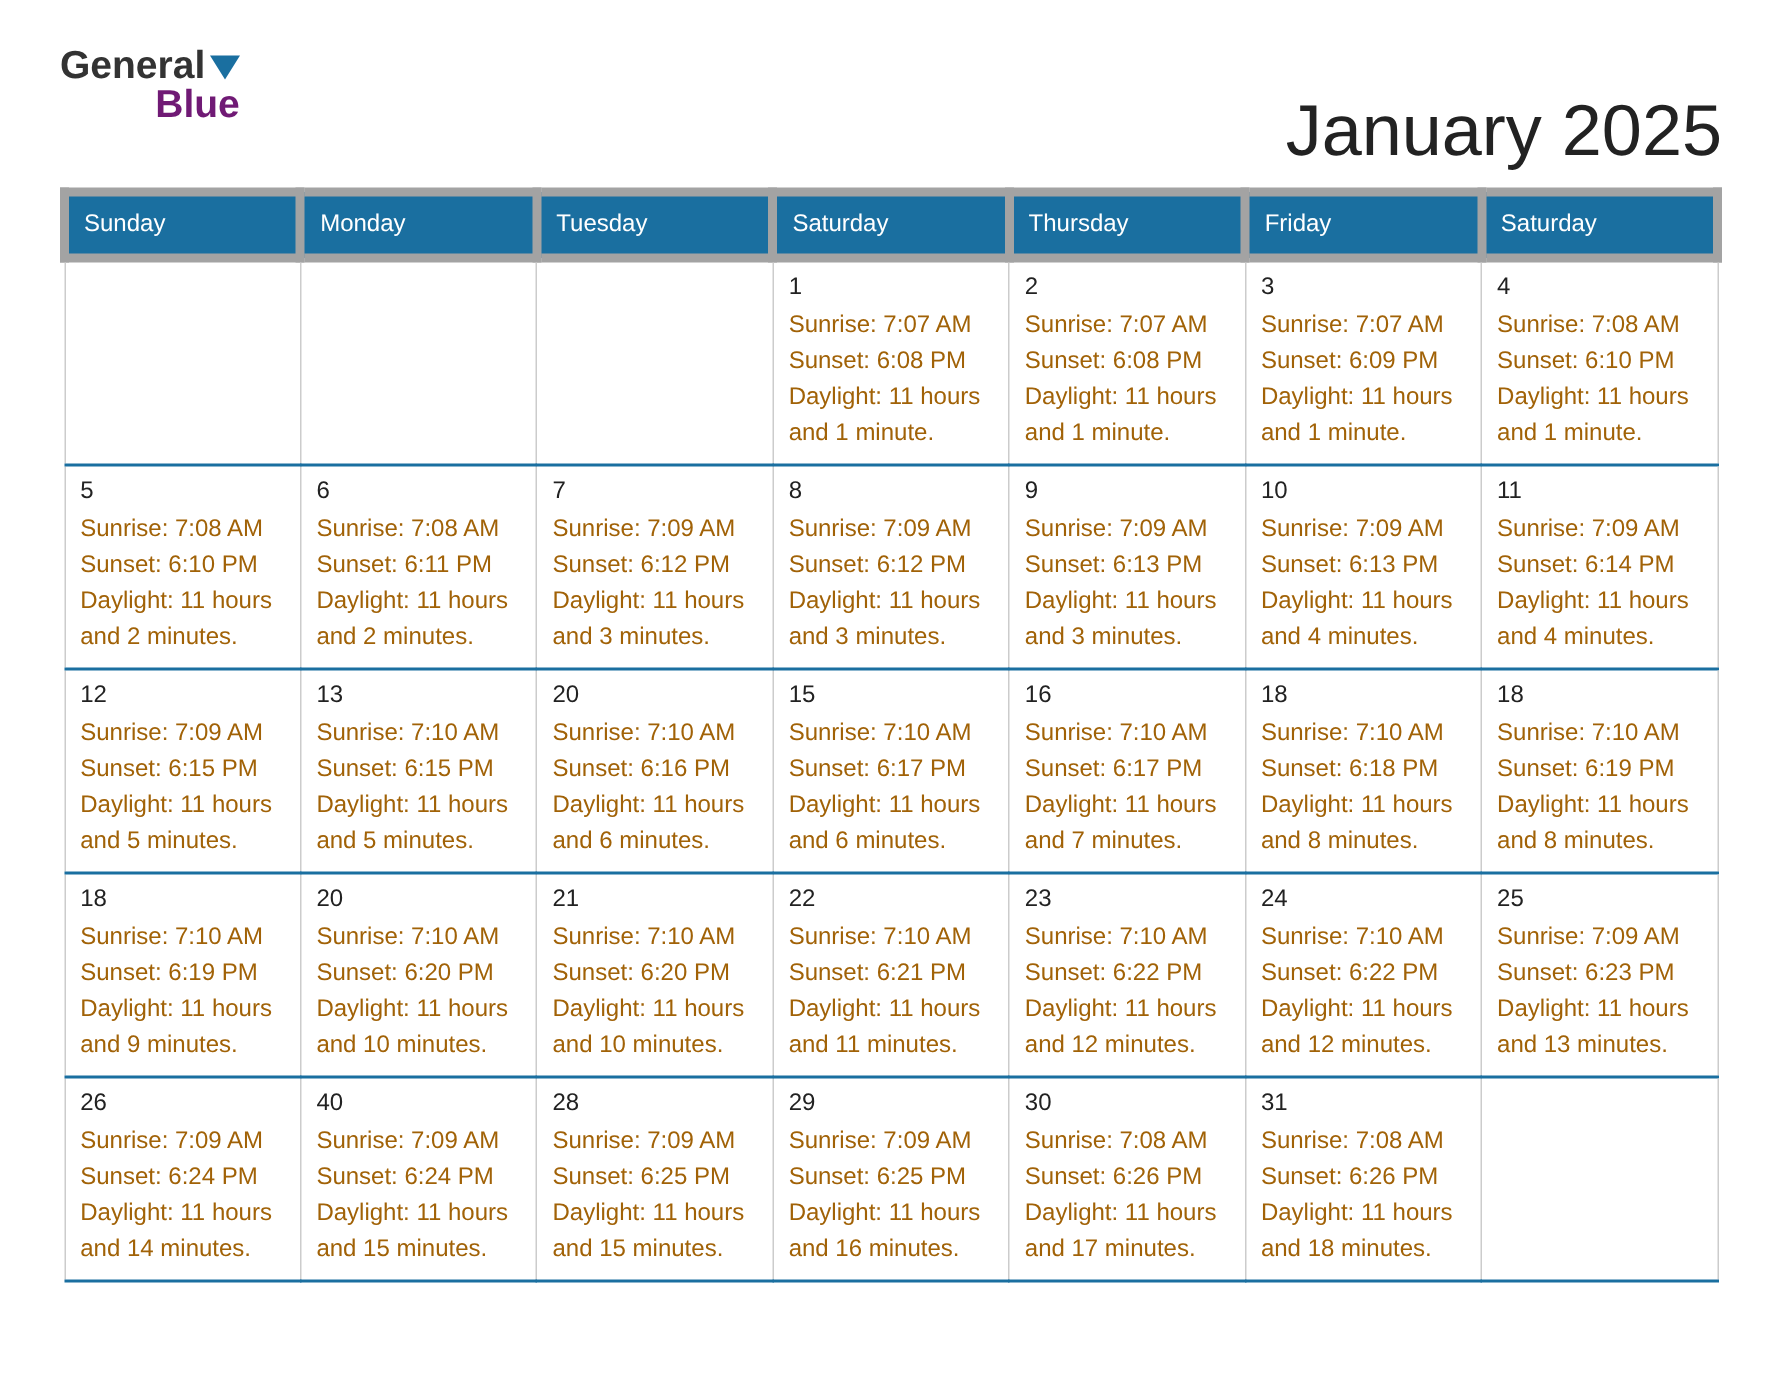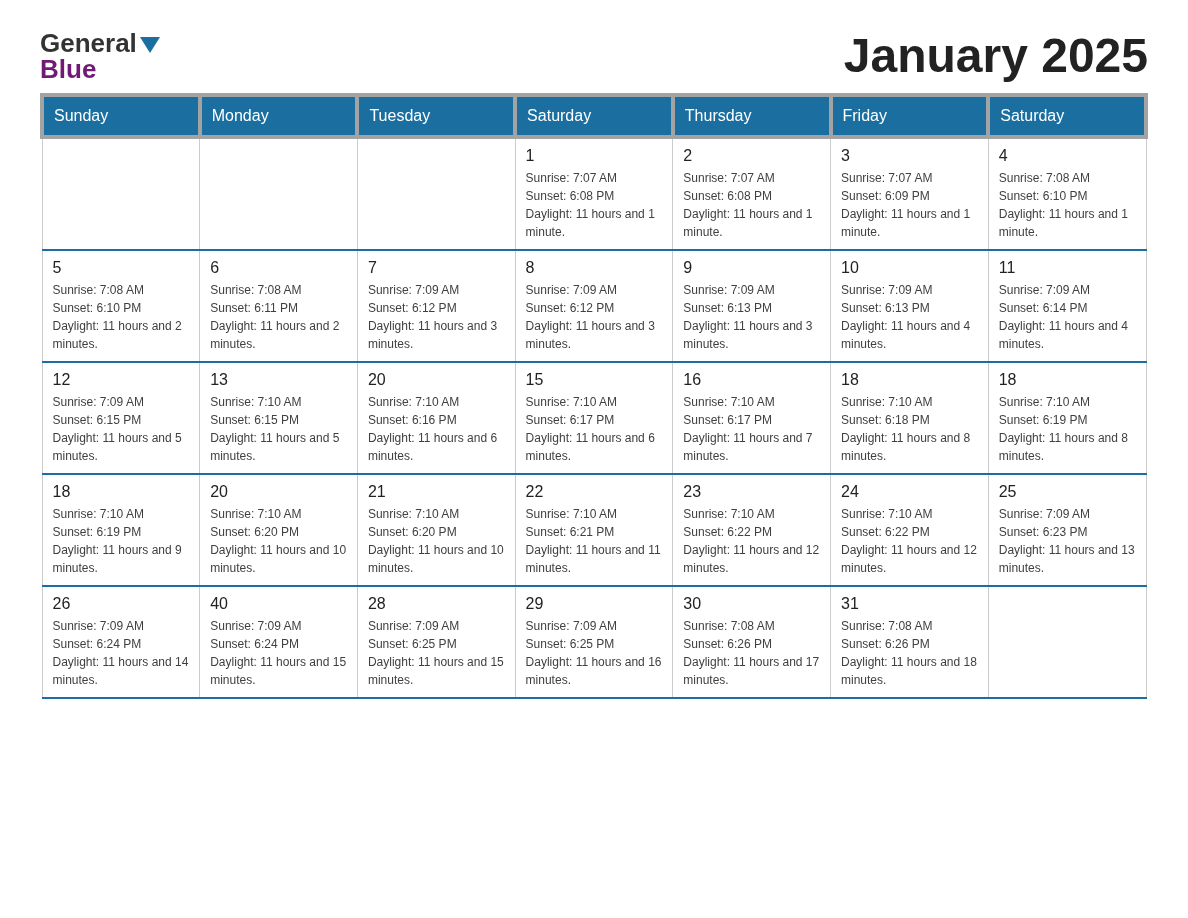--- a/index.html
+++ b/index.html
@@ -13,20 +13,21 @@
     .header {
       display: flex;
       justify-content: space-between;
       align-items: flex-start;
       margin-bottom: 10px;
     }
     .logo {
       display: flex;
       align-items: center;
       gap: 0;
+      text-align: right;
     }
     .logo-text-general {
       font-size: 26px;
       font-weight: bold;
       color: #333;
     }
     .logo-text-blue {
       font-size: 26px;
       font-weight: bold;
       color: #701a75;
@@ -39,64 +40,65 @@
       border-right: 10px solid transparent;
       border-top: 16px solid #1a6fa0;
       margin-left: 3px;
       margin-bottom: -4px;
     }
     .title-block {
       text-align: right;
     }
     .calendar-title {
       font-size: 48px;
-      font-weight: bold;
+      font-weight: normal;
       color: #222;
       line-height: 1.1;
+      margin-top: 32px;
     }
     .calendar-subtitle {
       font-size: 22px;
       color: #333;
       margin-top: 4px;
     }
     table {
       width: 100%;
       border-collapse: collapse;
       margin-top: 10px;
     }
     thead tr th {
       background-color: #1a6fa0;
       color: #fff;
       font-size: 16px;
       font-weight: normal;
       padding: 10px 10px;
       text-align: left;
-      border: 4px solid #a3a3a3;
+      border: 6px solid #a3a3a3;
       margin-top: 20px;
     }
     tbody tr td {
       vertical-align: top;
       border: 1px solid #ccc;
       padding: 8px 10px;
       width: 14.28%;
       min-height: 110px;
     }
     tbody tr {
       border-bottom: 2px solid #1a6fa0;
     }
     .day-number {
       font-size: 16px;
       color: #222;
       font-weight: normal;
       display: block;
       margin-bottom: 4px;
     }
     .day-info {
-      font-size: 12px;
-      color: #404040;
+      font-size: 16px;
+      color: #a16207;
       line-height: 1.5;
     }
     .empty-cell {
       background: #fff;
     }
     td {
       height: 110px;
     }
   </style>
 </head>

